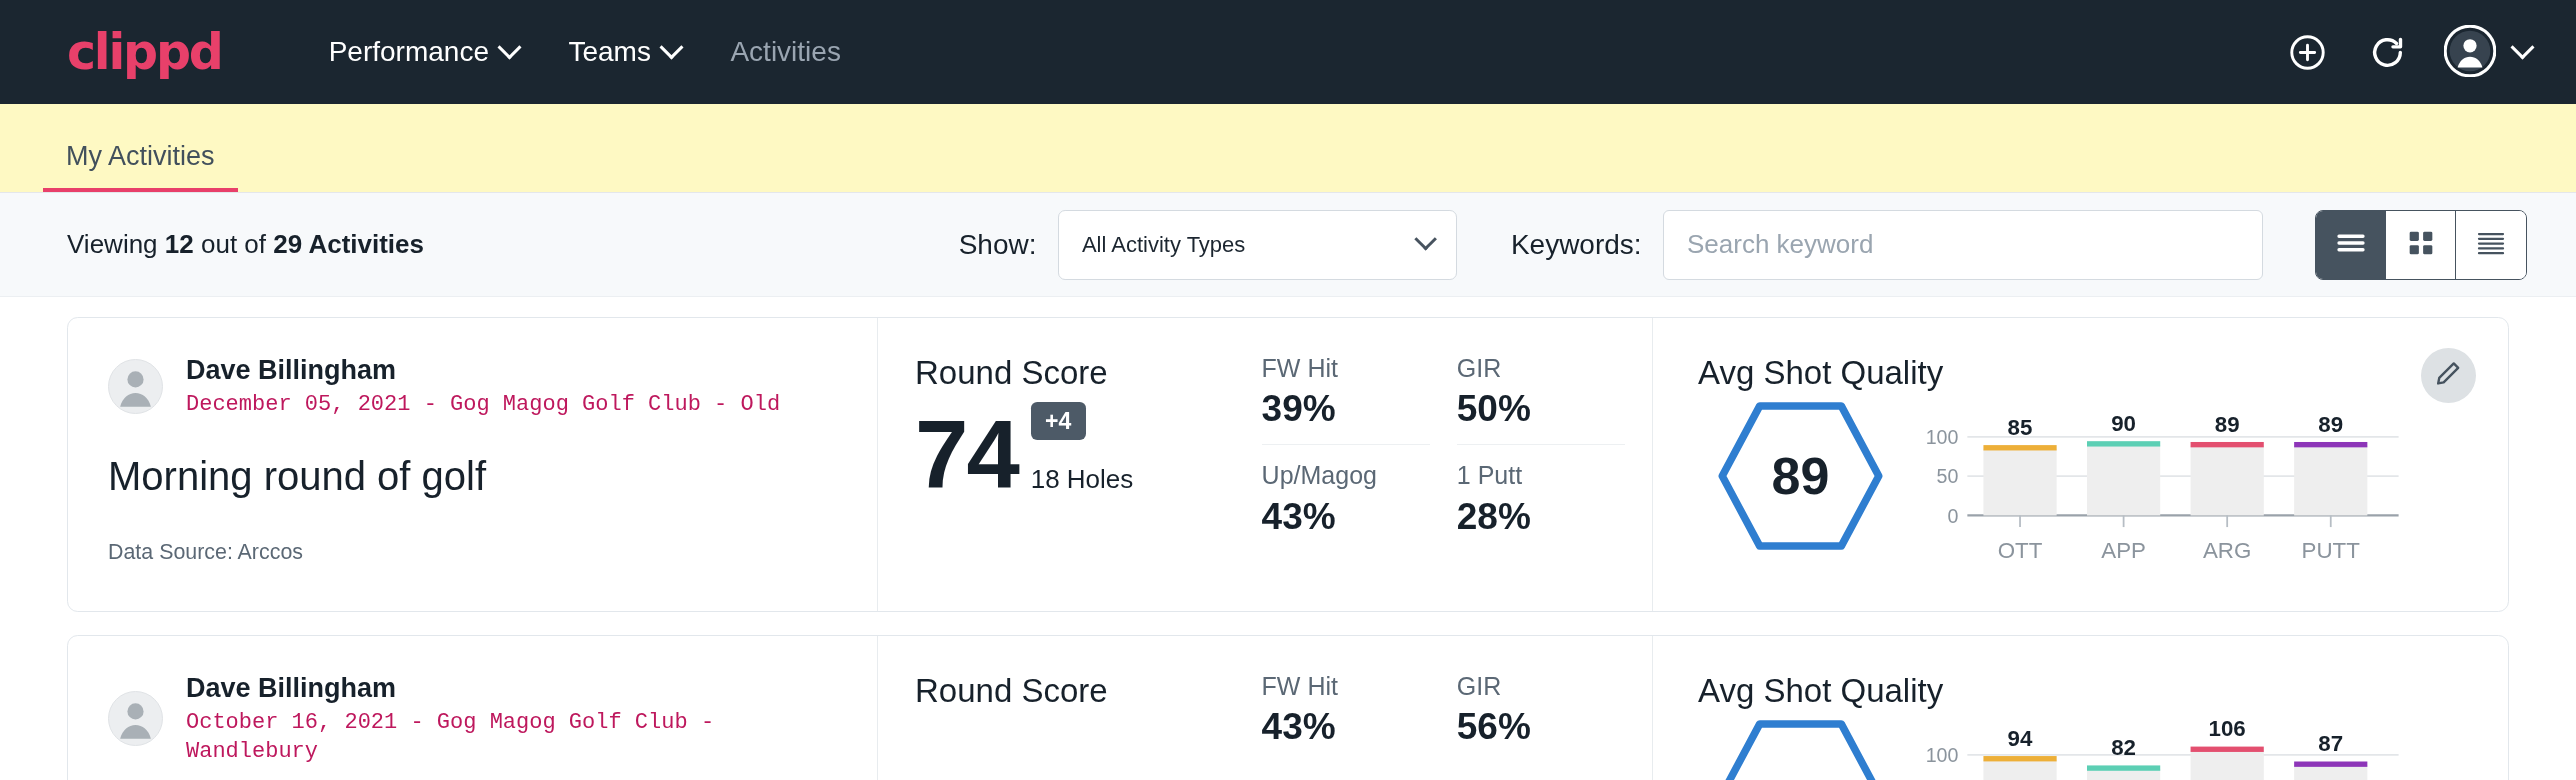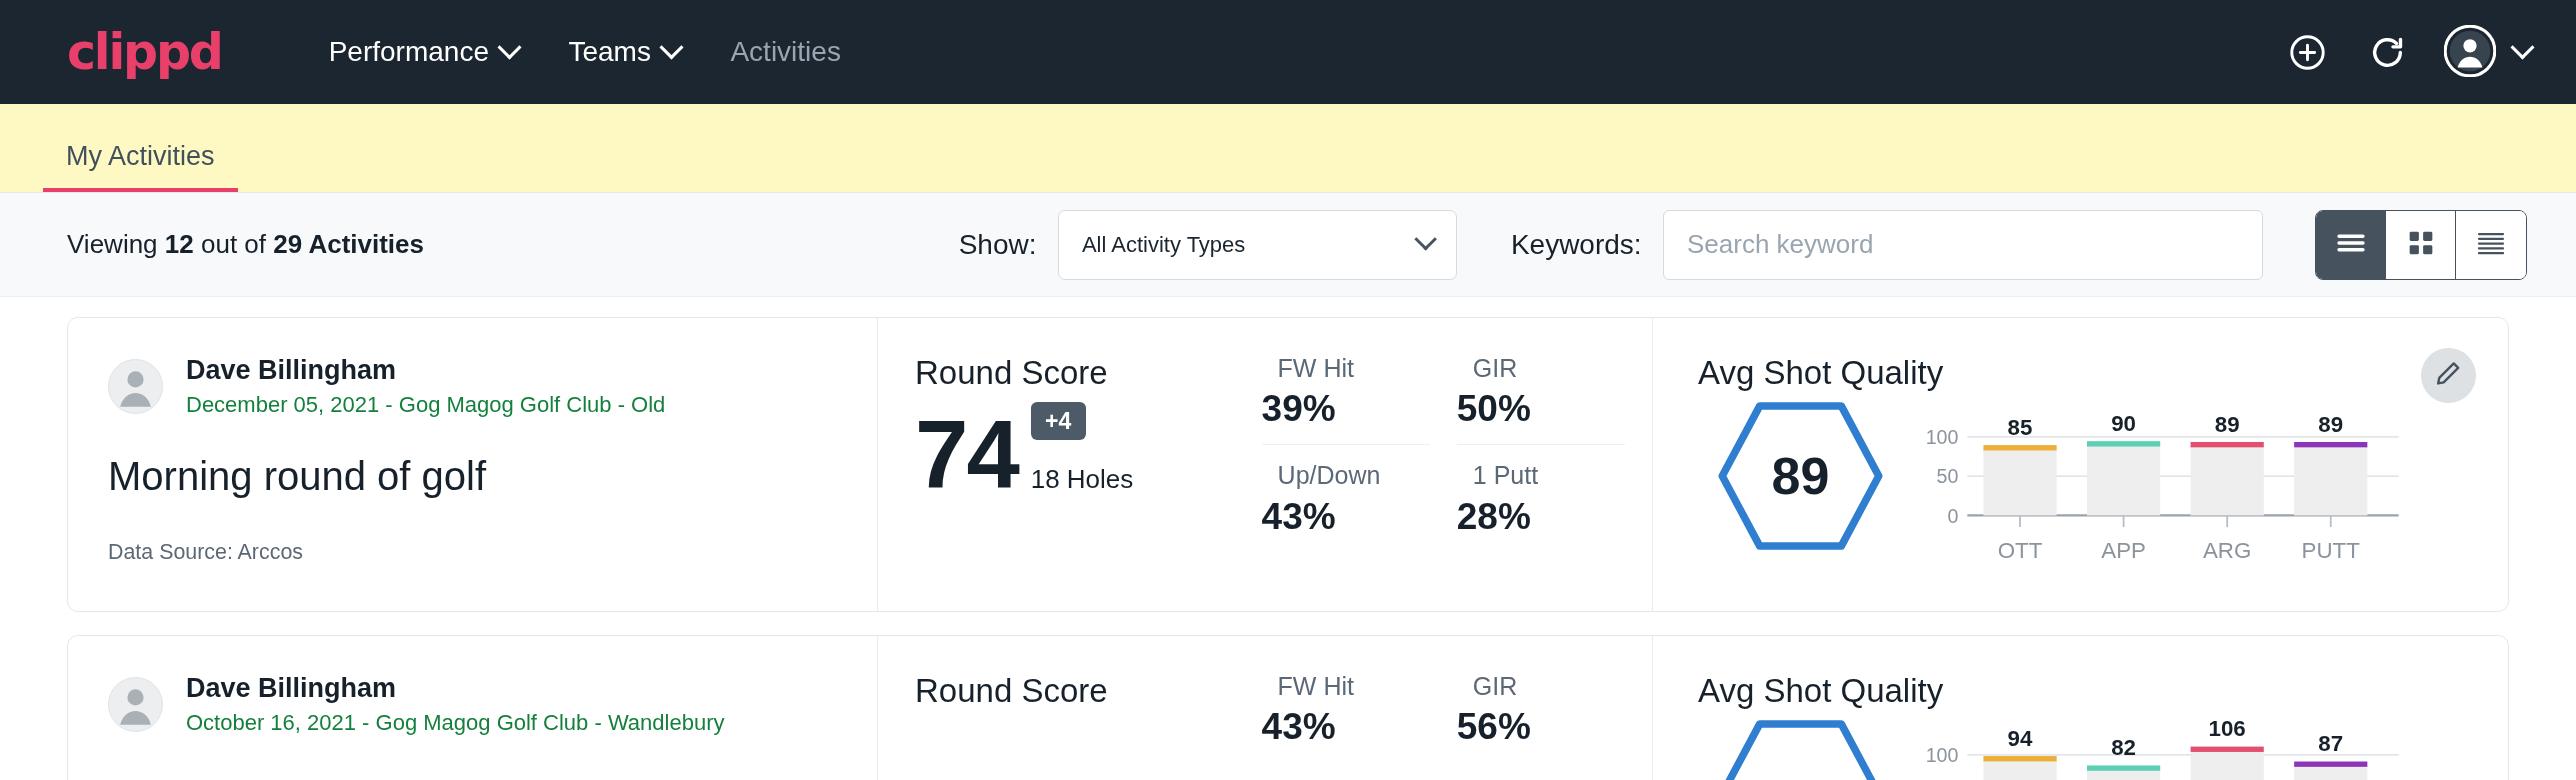--- a/index.html
+++ b/index.html
@@ -170,21 +170,21 @@
   .p-avatar {
     width: 55px; height: 55px;
     border-radius: 50%;
     background: #eceef0;
     border: 1.3px solid #e0e3e6;
     display: flex; align-items: flex-end; justify-content: center;
     overflow: hidden;
     flex-shrink: 0;
   }
   .p-name { font-size: 27px; font-weight: 700; color: #17212b; line-height: 1.25; }
-  .p-meta { font-size: 22px; color: #15803d; line-height: 1.3; margin-top: 3.6px; }
+  .p-meta { font-size: 22px; color: #be185d; line-height: 1.3; margin-top: 3.6px; font-family: Liberation Mono, monospace; }
   .card-title {
     font-size: 40px; font-weight: 400; color: #17212b;
     margin-top: 34px;
   }
   .data-source { font-size: 21.4px; color: #5b6875; margin-top: 41px; }
 
   .col-score {
     width: 364px;
     padding: 36px 0 0 37px;
   }
@@ -208,21 +208,21 @@
     width: 411px;
     padding: 36px 27px 0 19.6px;
     border-right: 1.8px solid #e8ecef;
     display: grid;
     grid-template-columns: 1fr 1fr;
     grid-template-rows: auto auto;
     column-gap: 27px;
     align-content: start;
   }
   .stat { }
-  .stat-label { font-size: 25px; color: #5b6875; margin-left: 16px; }
+  .stat-label { font-size: 25px; color: #5b6875; }
   .stat-val { font-size: 37px; font-weight: 700; color: #17212b; margin-top: 5.4px; }
   .stat-rule { border-bottom: 1.8px solid #edf0f2; margin-top: 14.3px; margin-bottom: 16px; }
 
   .col-quality {
     flex: 1;
     padding: 36px 0 0 45px;
     display: flex;
     flex-direction: column;
   }
   .quality-body { display: flex; align-items: flex-start; margin-top: 3.6px; }
@@ -382,21 +382,21 @@
         <div class="stat-label">FW Hit</div>
         <div class="stat-val">39%</div>
         <div class="stat-rule"></div>
       </div>
       <div class="stat">
         <div class="stat-label">GIR</div>
         <div class="stat-val">50%</div>
         <div class="stat-rule"></div>
       </div>
       <div class="stat">
-        <div class="stat-label">Up/Down</div>
+        <div class="stat-label">Up/Magog</div>
         <div class="stat-val">43%</div>
       </div>
       <div class="stat">
         <div class="stat-label">1 Putt</div>
         <div class="stat-val">28%</div>
       </div>
     </div>
 
     <div class="col-quality">
       <div class="sec-label">Avg Shot Quality</div>

